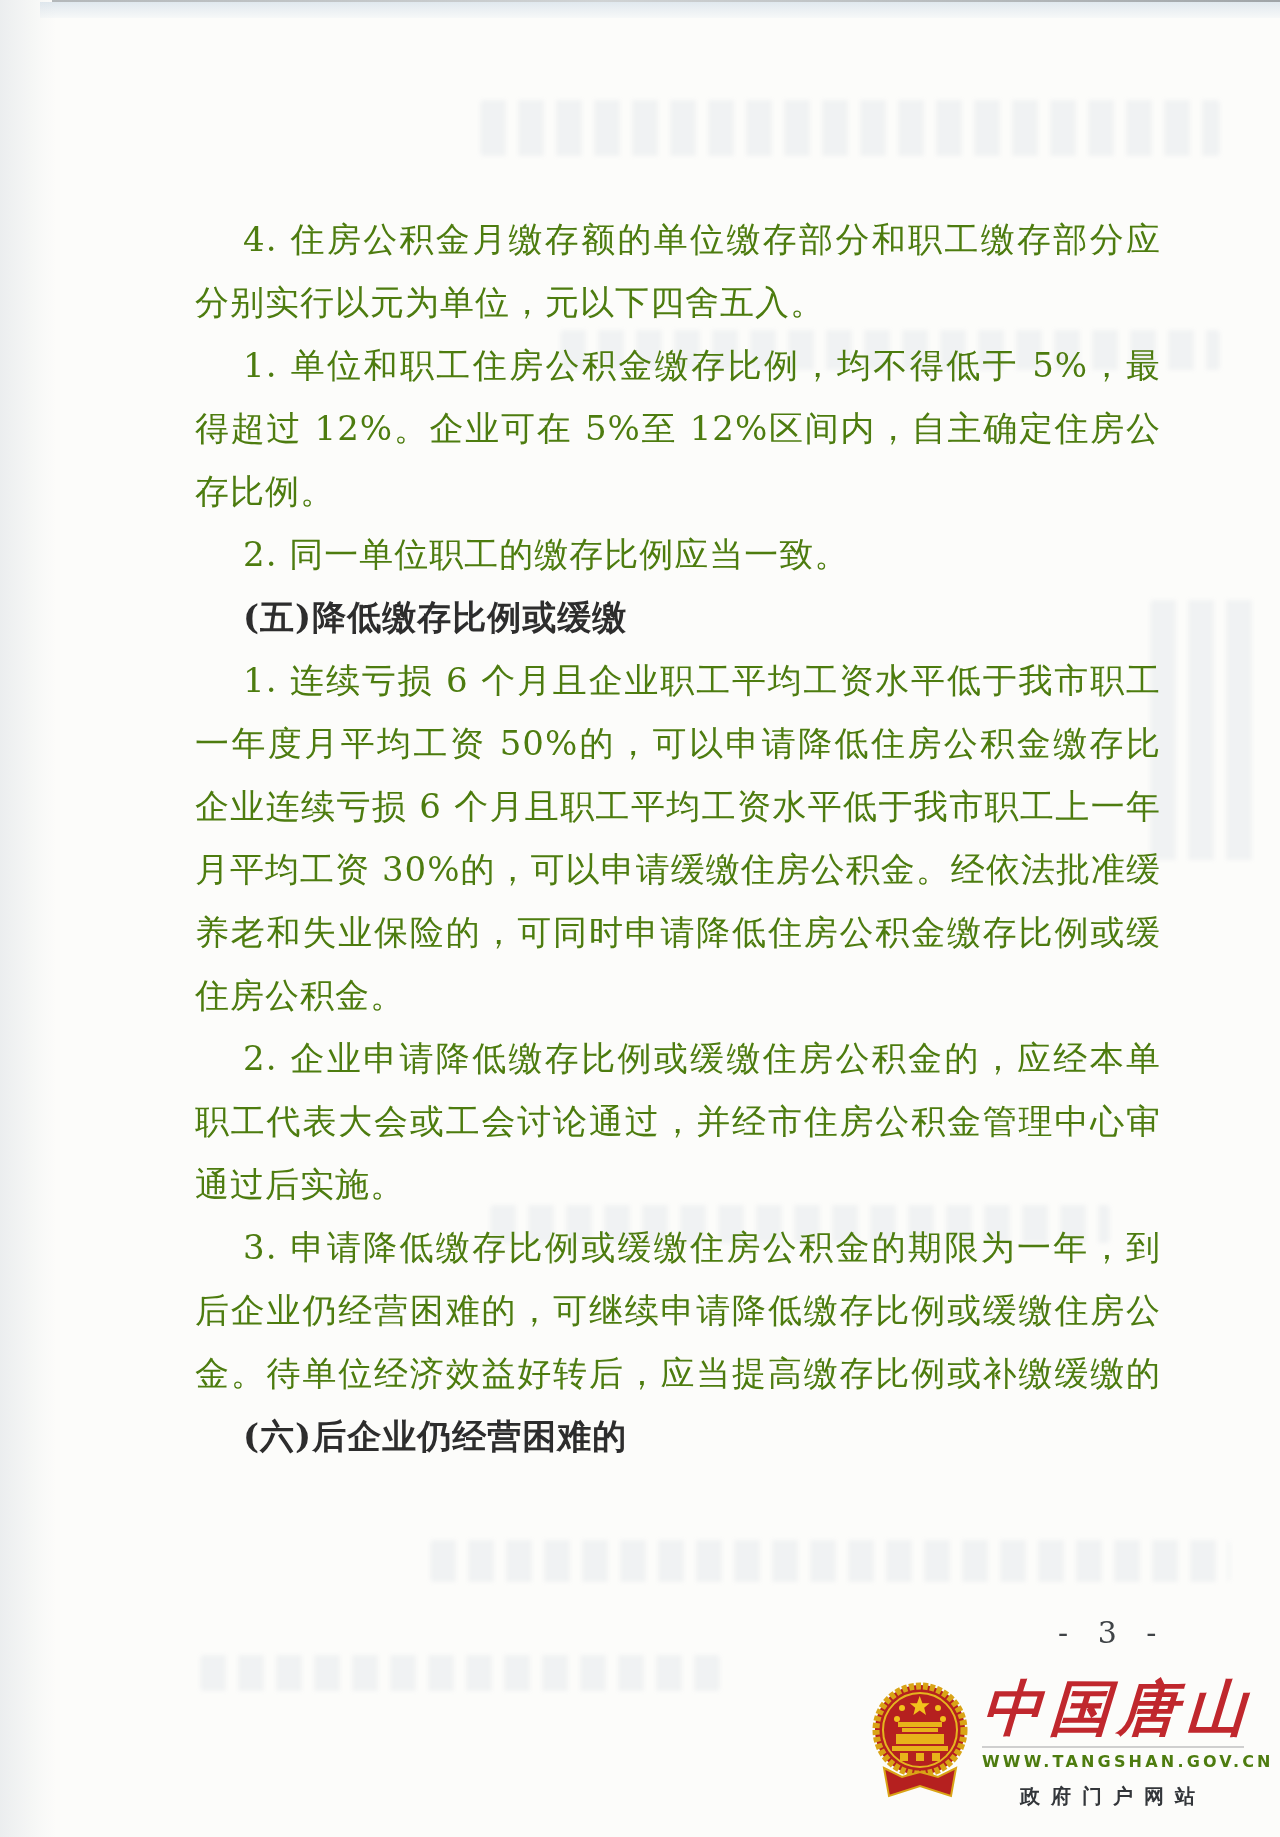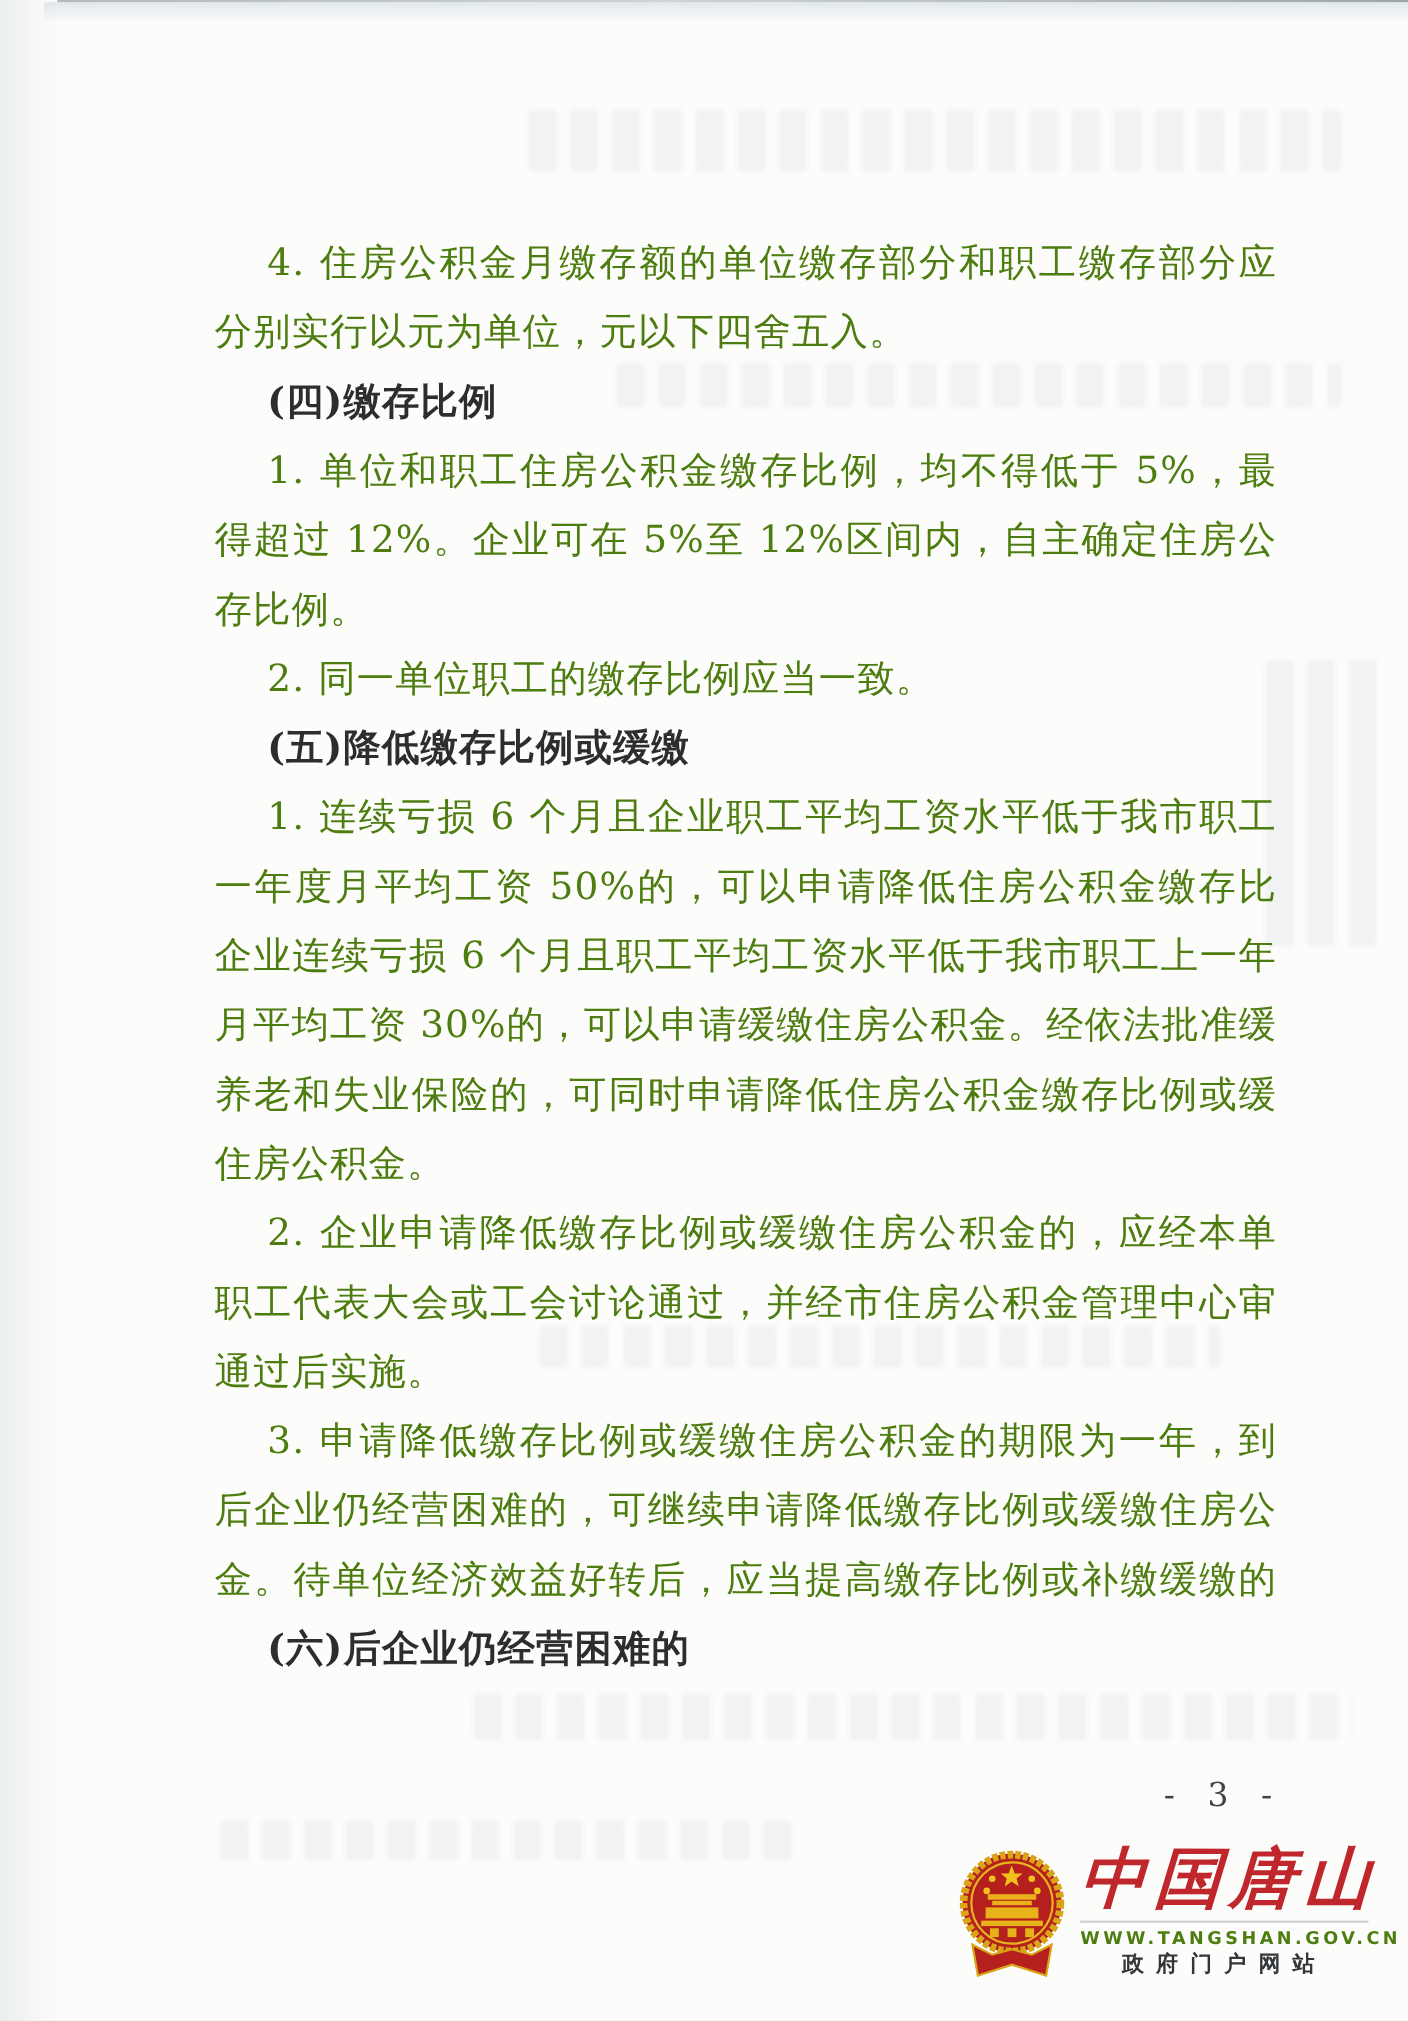--- a/index.html
+++ b/index.html
@@ -30,21 +30,21 @@
   .footer-logo { position:absolute; left:872px; top:1672px; width:380px;
     display:flex; align-items:flex-start; }
   .emblem-wrap { width:96px; height:126px; flex:0 0 auto; margin-top:6px; }
   .logo-text { margin-left:14px; width:262px; }
   .site-name { font-size:60px; line-height:72px; font-weight:bold; color:#c0272d;
     letter-spacing:8px; white-space:nowrap; font-style:italic;
     font-family:"DejaVu Serif","Liberation Serif",serif; transform:skewX(-3deg); }
   .site-divider { border:0; border-top:2px solid #cfcfcf; margin:2px 0 4px 0; }
   .site-url { font-size:16px; font-weight:bold; color:#4d7c0f; letter-spacing:3.2px;
     font-family:"DejaVu Sans","Liberation Sans",sans-serif; white-space:nowrap; }
-  .site-tagline { margin-top:1px; text-align:center; font-size:20px; font-weight:bold;
+  .site-tagline { margin-top:12px; text-align:center; font-size:20px; font-weight:bold;
     color:#33363a; letter-spacing:11px; white-space:nowrap; }
 </style>
 </head>
 <body>
 
 <div class="page">
 
   <div class="scan-top-line"></div>
   <div class="scan-top-wash"></div>
   <div class="scan-left-edge"></div>
@@ -52,21 +52,20 @@
   <div class="ghost" style="top:100px;left:480px;width:740px;height:56px;"></div>
   <div class="ghost" style="top:330px;left:560px;width:660px;height:40px;"></div>
   <div class="ghost" style="top:600px;left:1150px;width:110px;height:260px;"></div>
   <div class="ghost" style="top:1205px;left:490px;width:620px;height:38px;"></div>
   <div class="ghost" style="top:1540px;left:430px;width:800px;height:42px;"></div>
   <div class="ghost" style="top:1655px;left:200px;width:520px;height:36px;"></div>
 
   <div class="content" id="doc-content">
       <div class="line indent fill">4. 住房公积金月缴存额的单位缴存部分和职工缴存部分应</div>
       <div class="line">分别实行以元为单位，元以下四舍五入。</div>
-      <div class="line head indent">(四)缴存比例</div>
       <div class="line indent fill">1. 单位和职工住房公积金缴存比例，均不得低于 5%，最高不</div>
       <div class="line fill">得超过 12%。企业可在 5%至 12%区间内，自主确定住房公积金缴</div>
       <div class="line">存比例。</div>
       <div class="line indent">2. 同一单位职工的缴存比例应当一致。</div>
       <div class="line head indent">(五)降低缴存比例或缓缴</div>
       <div class="line indent fill">1. 连续亏损 6 个月且企业职工平均工资水平低于我市职工上</div>
       <div class="line fill">一年度月平均工资 50%的，可以申请降低住房公积金缴存比例。</div>
       <div class="line fill">企业连续亏损 6 个月且职工平均工资水平低于我市职工上一年度</div>
       <div class="line fill">月平均工资 30%的，可以申请缓缴住房公积金。经依法批准缓缴</div>
       <div class="line fill">养老和失业保险的，可同时申请降低住房公积金缴存比例或缓缴</div>

